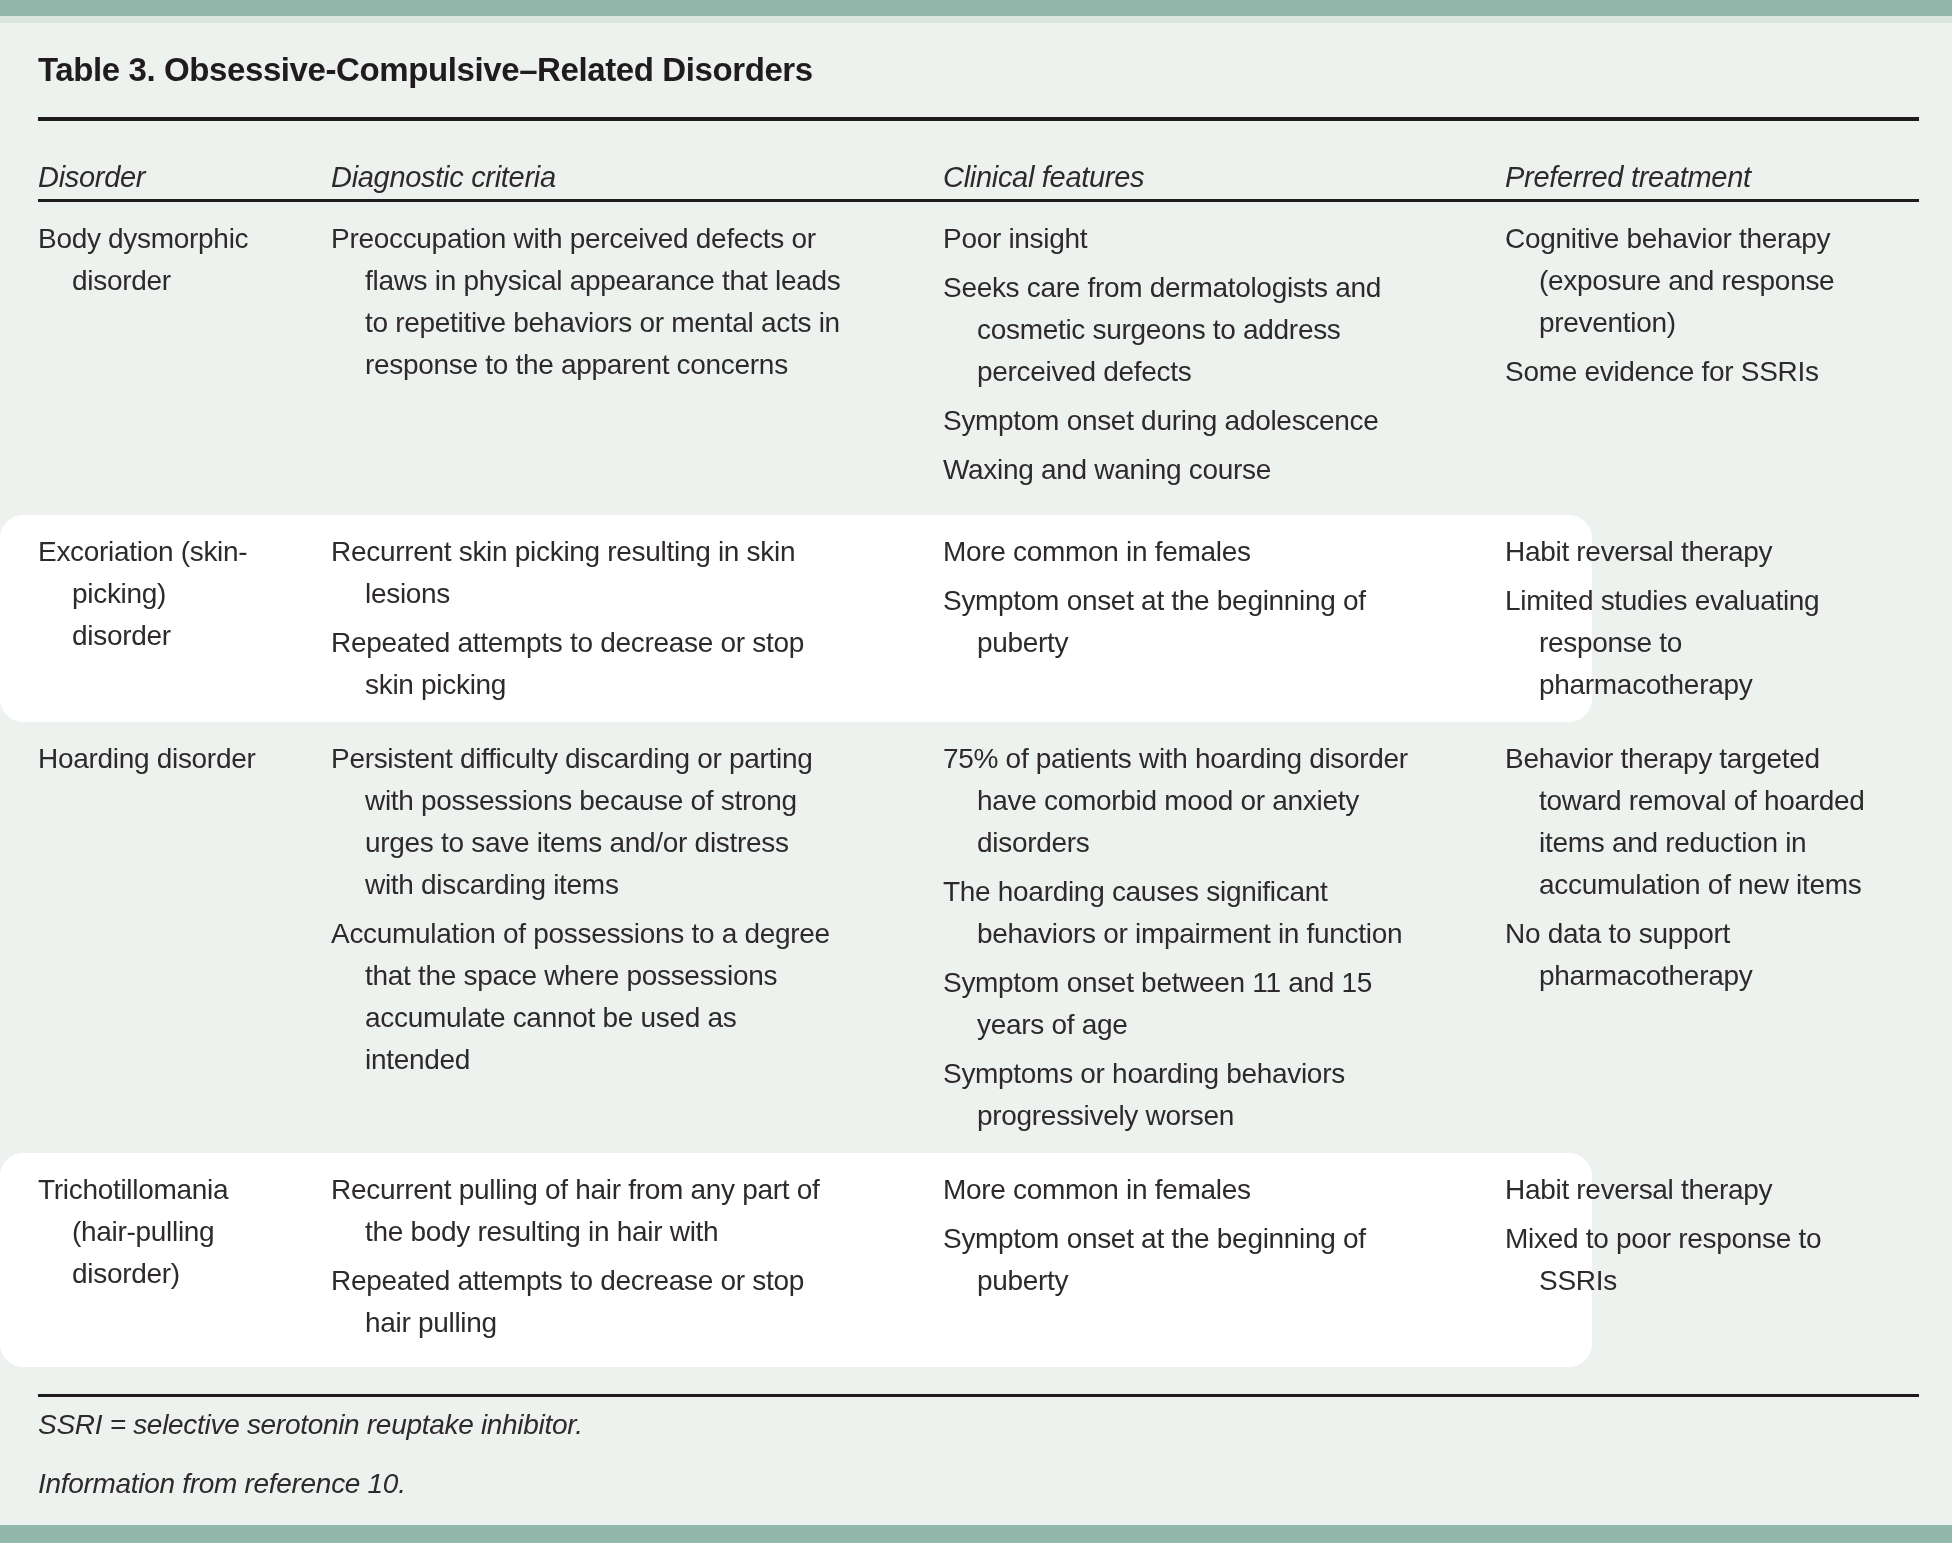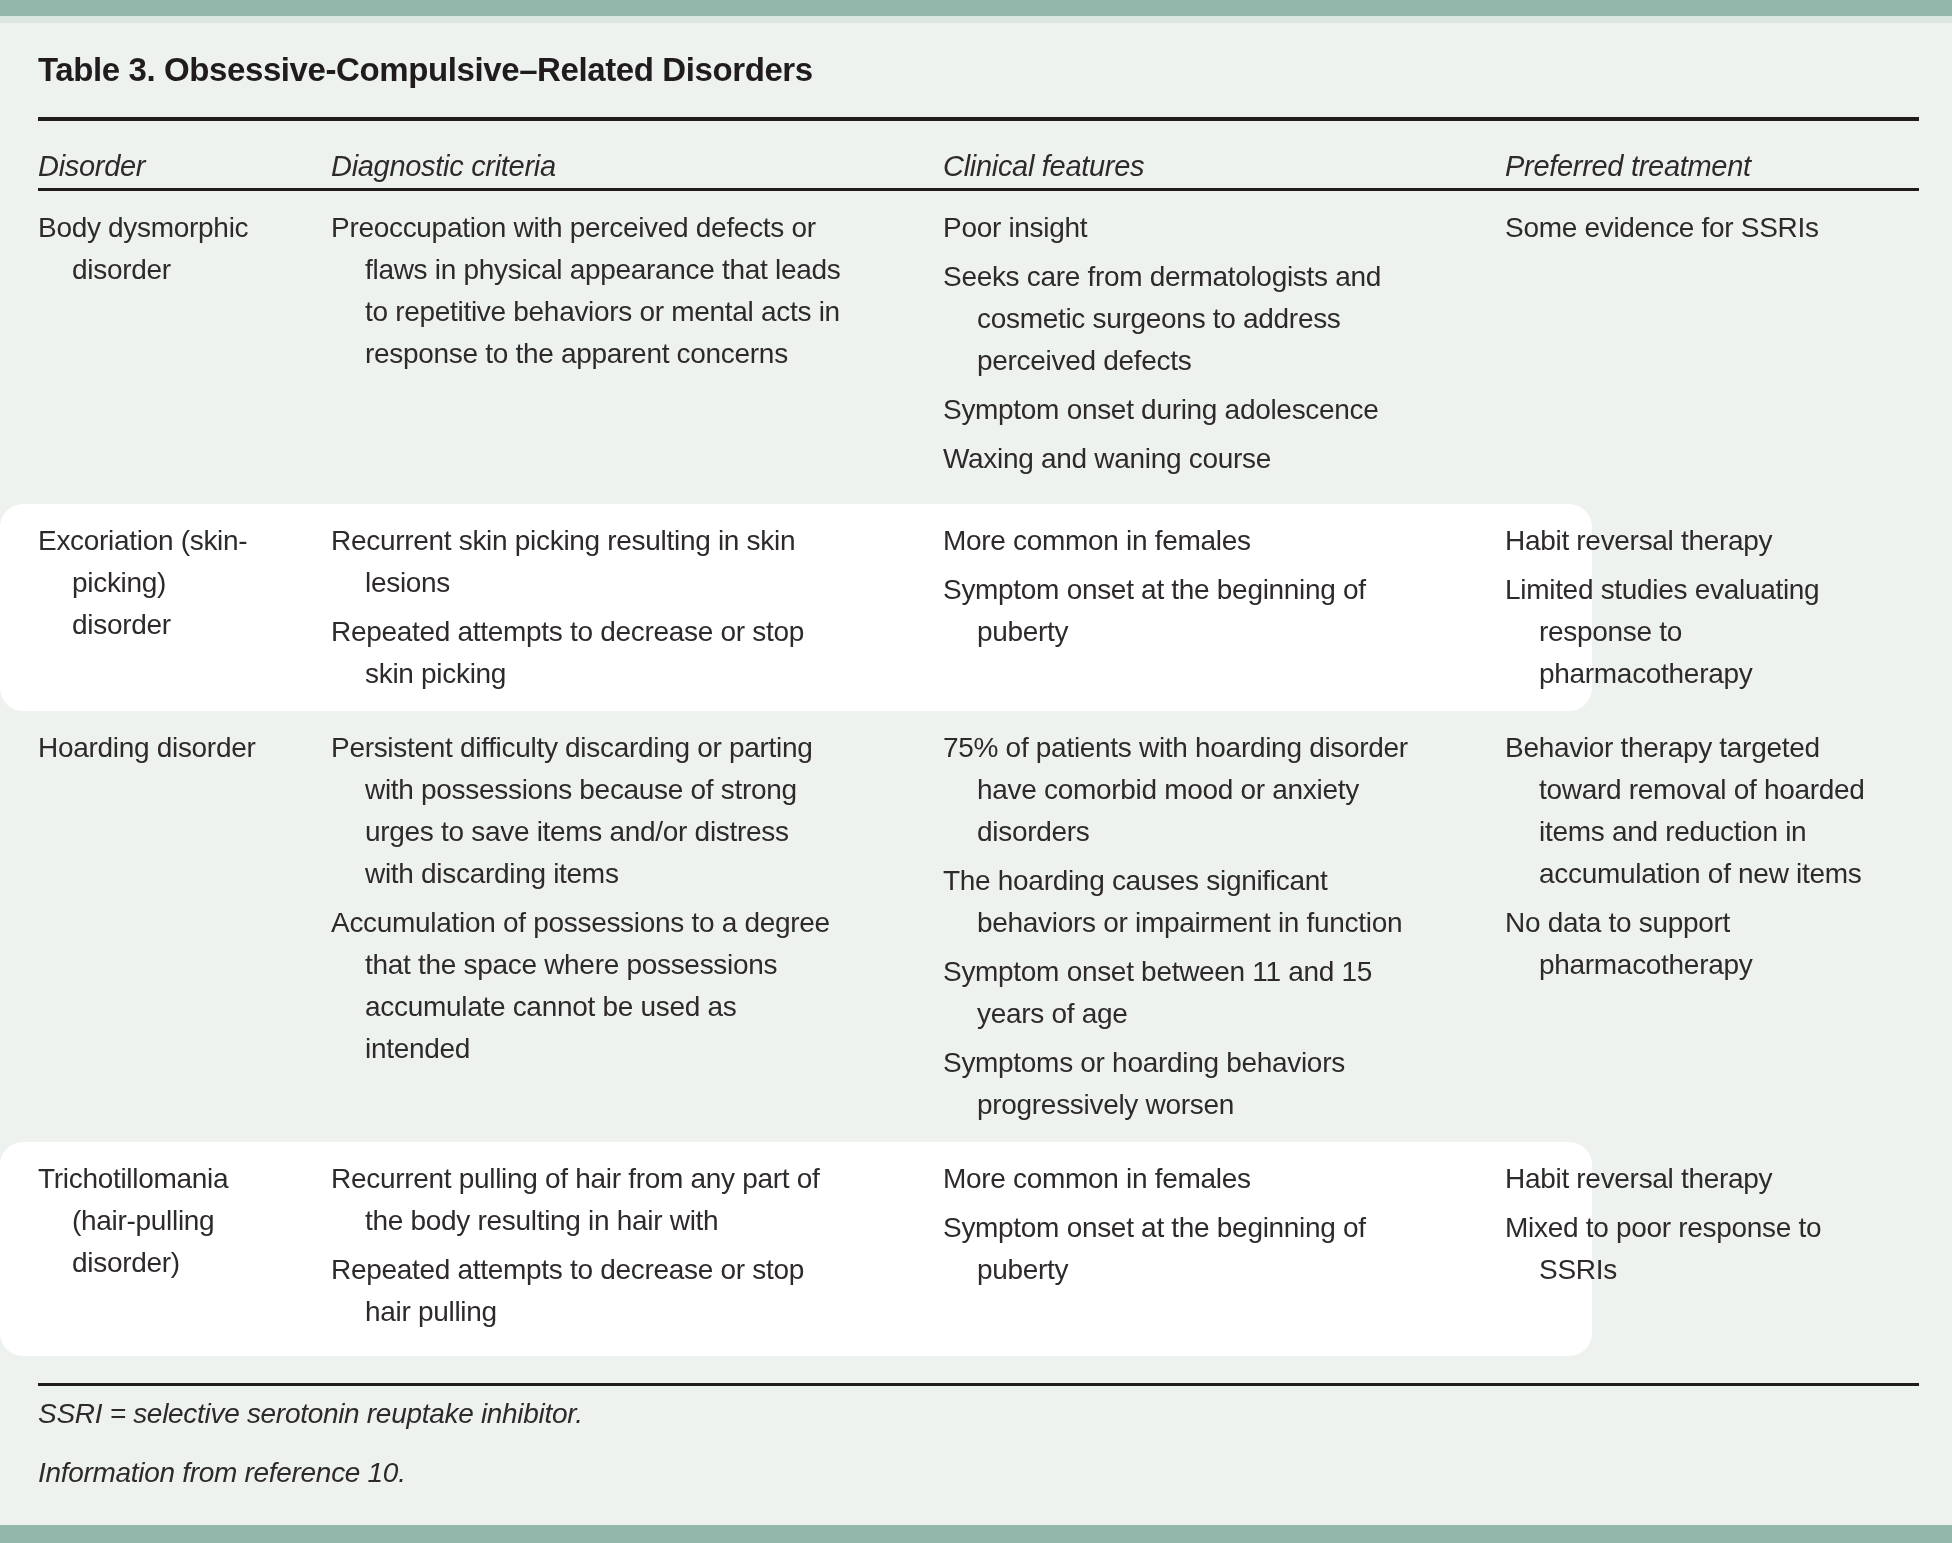--- a/index.html
+++ b/index.html
@@ -40,21 +40,21 @@
   }
   .rule-thick { margin-top: 29px; height: 4px; }
   .rule-thin  { margin-top: 4px;  height: 3px; }
   .grid {
     display: grid;
     grid-template-columns: 293px 612px 562px 414px;
     width: 1881px;
     margin-left: 38px;
   }
   .colheads {
-    padding-top: 27px;
+    padding-top: 38px;
     font-style: italic;
     font-size: 29px;
     line-height: 36px;
     letter-spacing: -0.3px;
   }
   .row {
     width: 1592px;
     box-sizing: border-box;
     padding: 16px 0;
   }
@@ -133,20 +133,21 @@
     <div class="cell cell-criteria">
       <p class="para">Preoccupation with perceived defects or flaws in physical appearance that leads to repetitive behaviors or mental acts in response to the apparent concerns</p>
     </div>
     <div class="cell cell-clinical">
       <p class="para">Poor insight</p>
       <p class="para">Seeks care from dermatologists and cosmetic surgeons to address perceived defects</p>
       <p class="para">Symptom onset during adolescence</p>
       <p class="para">Waxing and waning course</p>
     </div>
     <div class="cell cell-treatment">
+      <p class="para">Cognitive behavior therapy (exposure and response prevention)</p>
       <p class="para">Some evidence for SSRIs</p>
     </div>
   </div>
 </div>
 
 <div class="row row-white row-2">
   <div class="grid">
     <div class="cell cell-disorder">
       <p class="para">Excoriation (skin-picking) disorder</p>
     </div>

